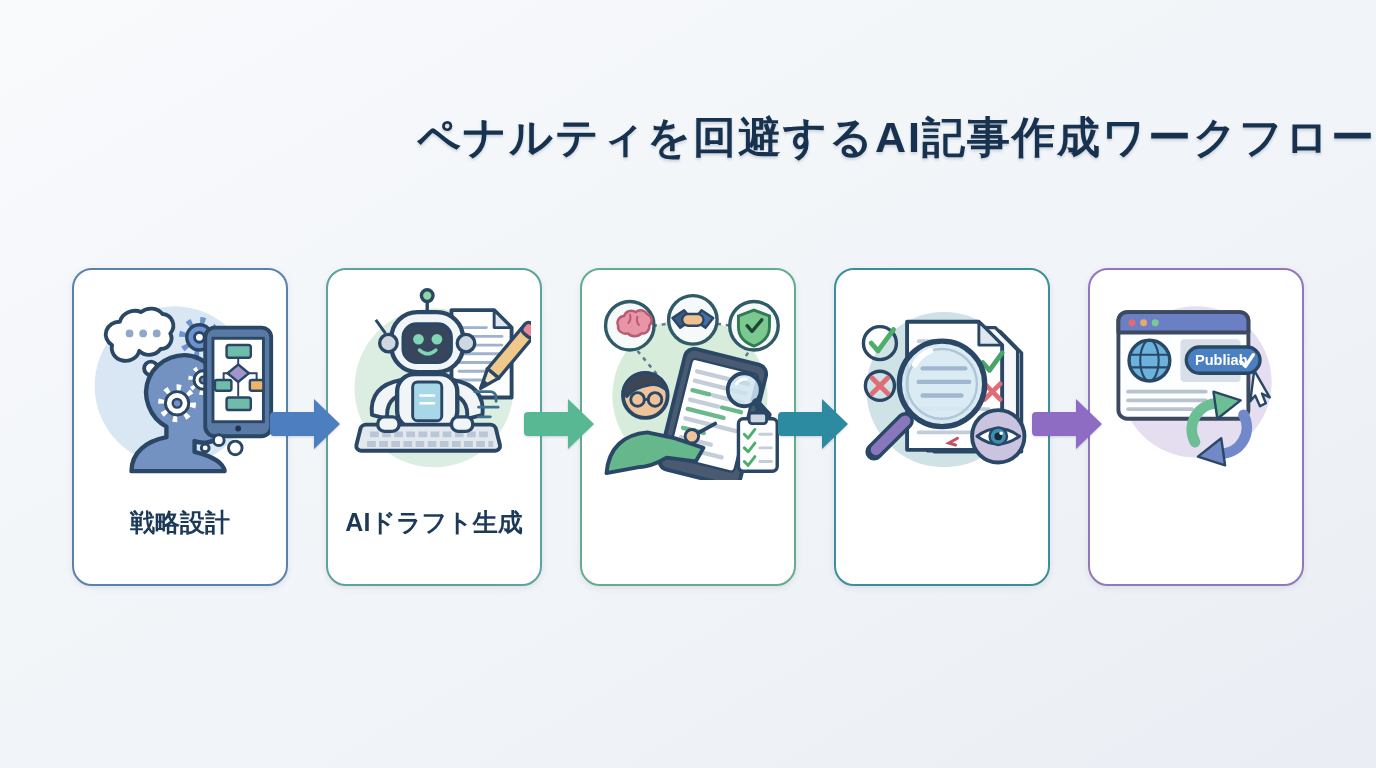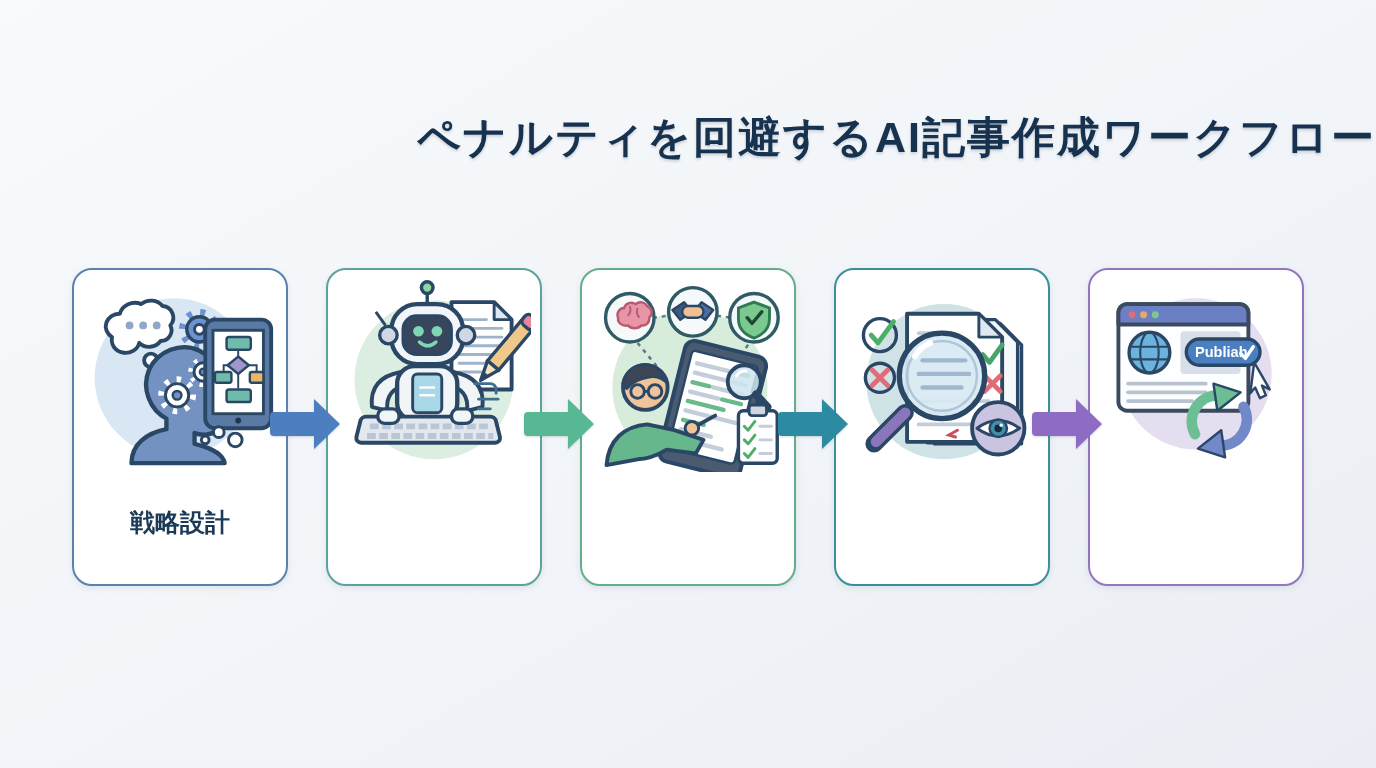--- a/index.html
+++ b/index.html
@@ -18,21 +18,21 @@
     position:absolute;top:268px;left:0;width:100%;
     display:flex;justify-content:center;align-items:flex-start;
   }
   .card{
     width:212px;height:314px;background:#ffffff;
     border:2.5px solid var(--accent,#888);border-radius:20px;
     position:relative;flex:0 0 auto;
     box-shadow:0 2px 6px rgba(50,70,100,0.10);
   }
   .icon-wrap{
-    position:absolute;top:2px;left:50%;transform:translateX(-50%);
+    position:absolute;top:10px;left:50%;transform:translateX(-50%);
     width:194px;height:200px;
   }
   .icon-wrap svg{width:100%;height:100%;display:block;}
   .card-label{
     position:absolute;top:236px;left:0;right:0;
     text-align:center;font-size:25px;font-weight:800;color:#1c3a57;
   }
   .arrow{
     width:74px;height:58px;flex:0 0 auto;
     margin:127px -18px 0 -18px;z-index:3;position:relative;
@@ -150,20 +150,21 @@
         </g>
         <path d="M30,146 h128 a6,6 0 0 1 6,5 l4,16 a5,5 0 0 1 -5,6 h-138 a5,5 0 0 1 -5,-6 l4,-16 a6,6 0 0 1 6,-5 z" fill="#e3e8ef" stroke="#2b4766" stroke-width="4" stroke-linejoin="round"></path>
         <line x1="34" y1="156" x2="158" y2="156" stroke="#b9c6d6" stroke-width="6" stroke-dasharray="9 3.5"></line>
         <line x1="31" y1="166" x2="161" y2="166" stroke="#b9c6d6" stroke-width="6" stroke-dasharray="9 3.5"></line>
         <g fill="#f2f5f8" stroke="#2b4766" stroke-width="3.5">
           <rect x="42" y="138" width="22" height="15" rx="7"></rect>
           <rect x="118" y="138" width="22" height="15" rx="7"></rect>
         </g>
       </svg>
     </div>
+    <div class="card-label">AIドラフト生成</div>
   </div>
 
   <div class="arrow" style="--accent: #57b893;">
     <svg viewBox="0 0 74 58">
         <path d="M4,17 h40 v-13 l26,25 -26,25 v-13 h-40 a4,4 0 0 1 -4,-4 v-16 a4,4 0 0 1 4,-4 z" fill="currentColor"></path>
       </svg>
   </div>
 
   <div class="card" style="--accent: #64ad8c;">
     <div class="icon-wrap">

